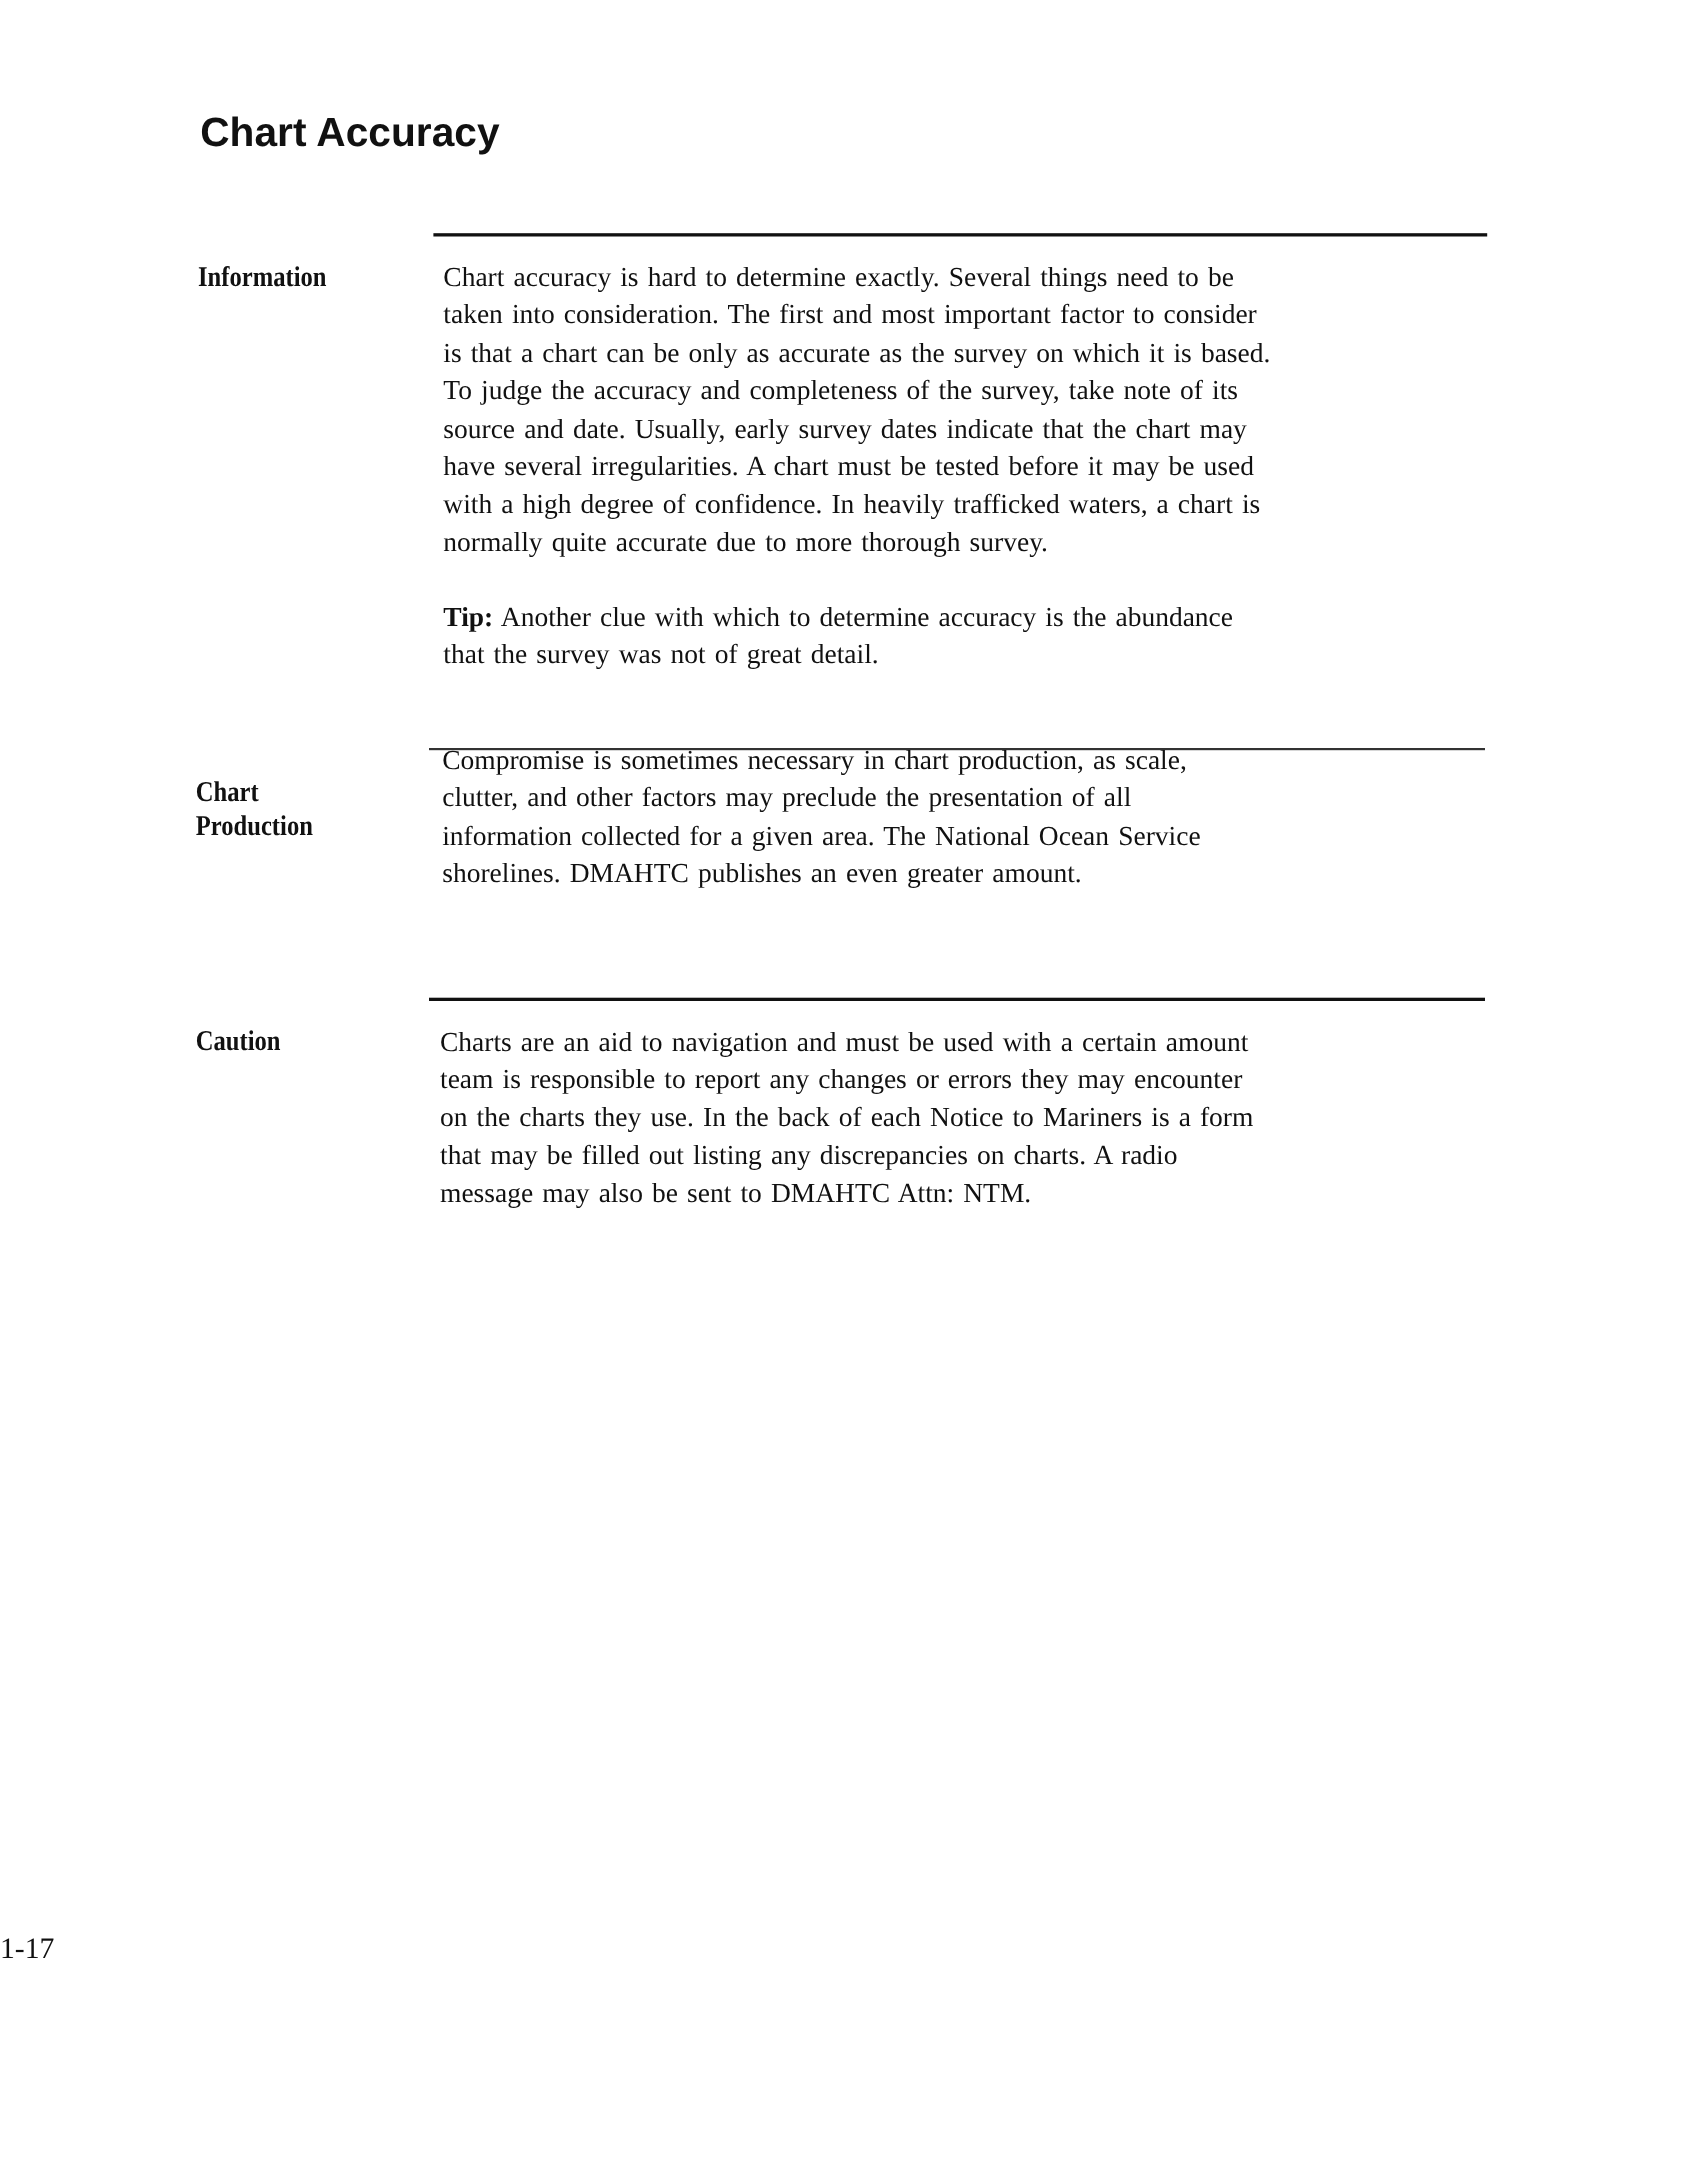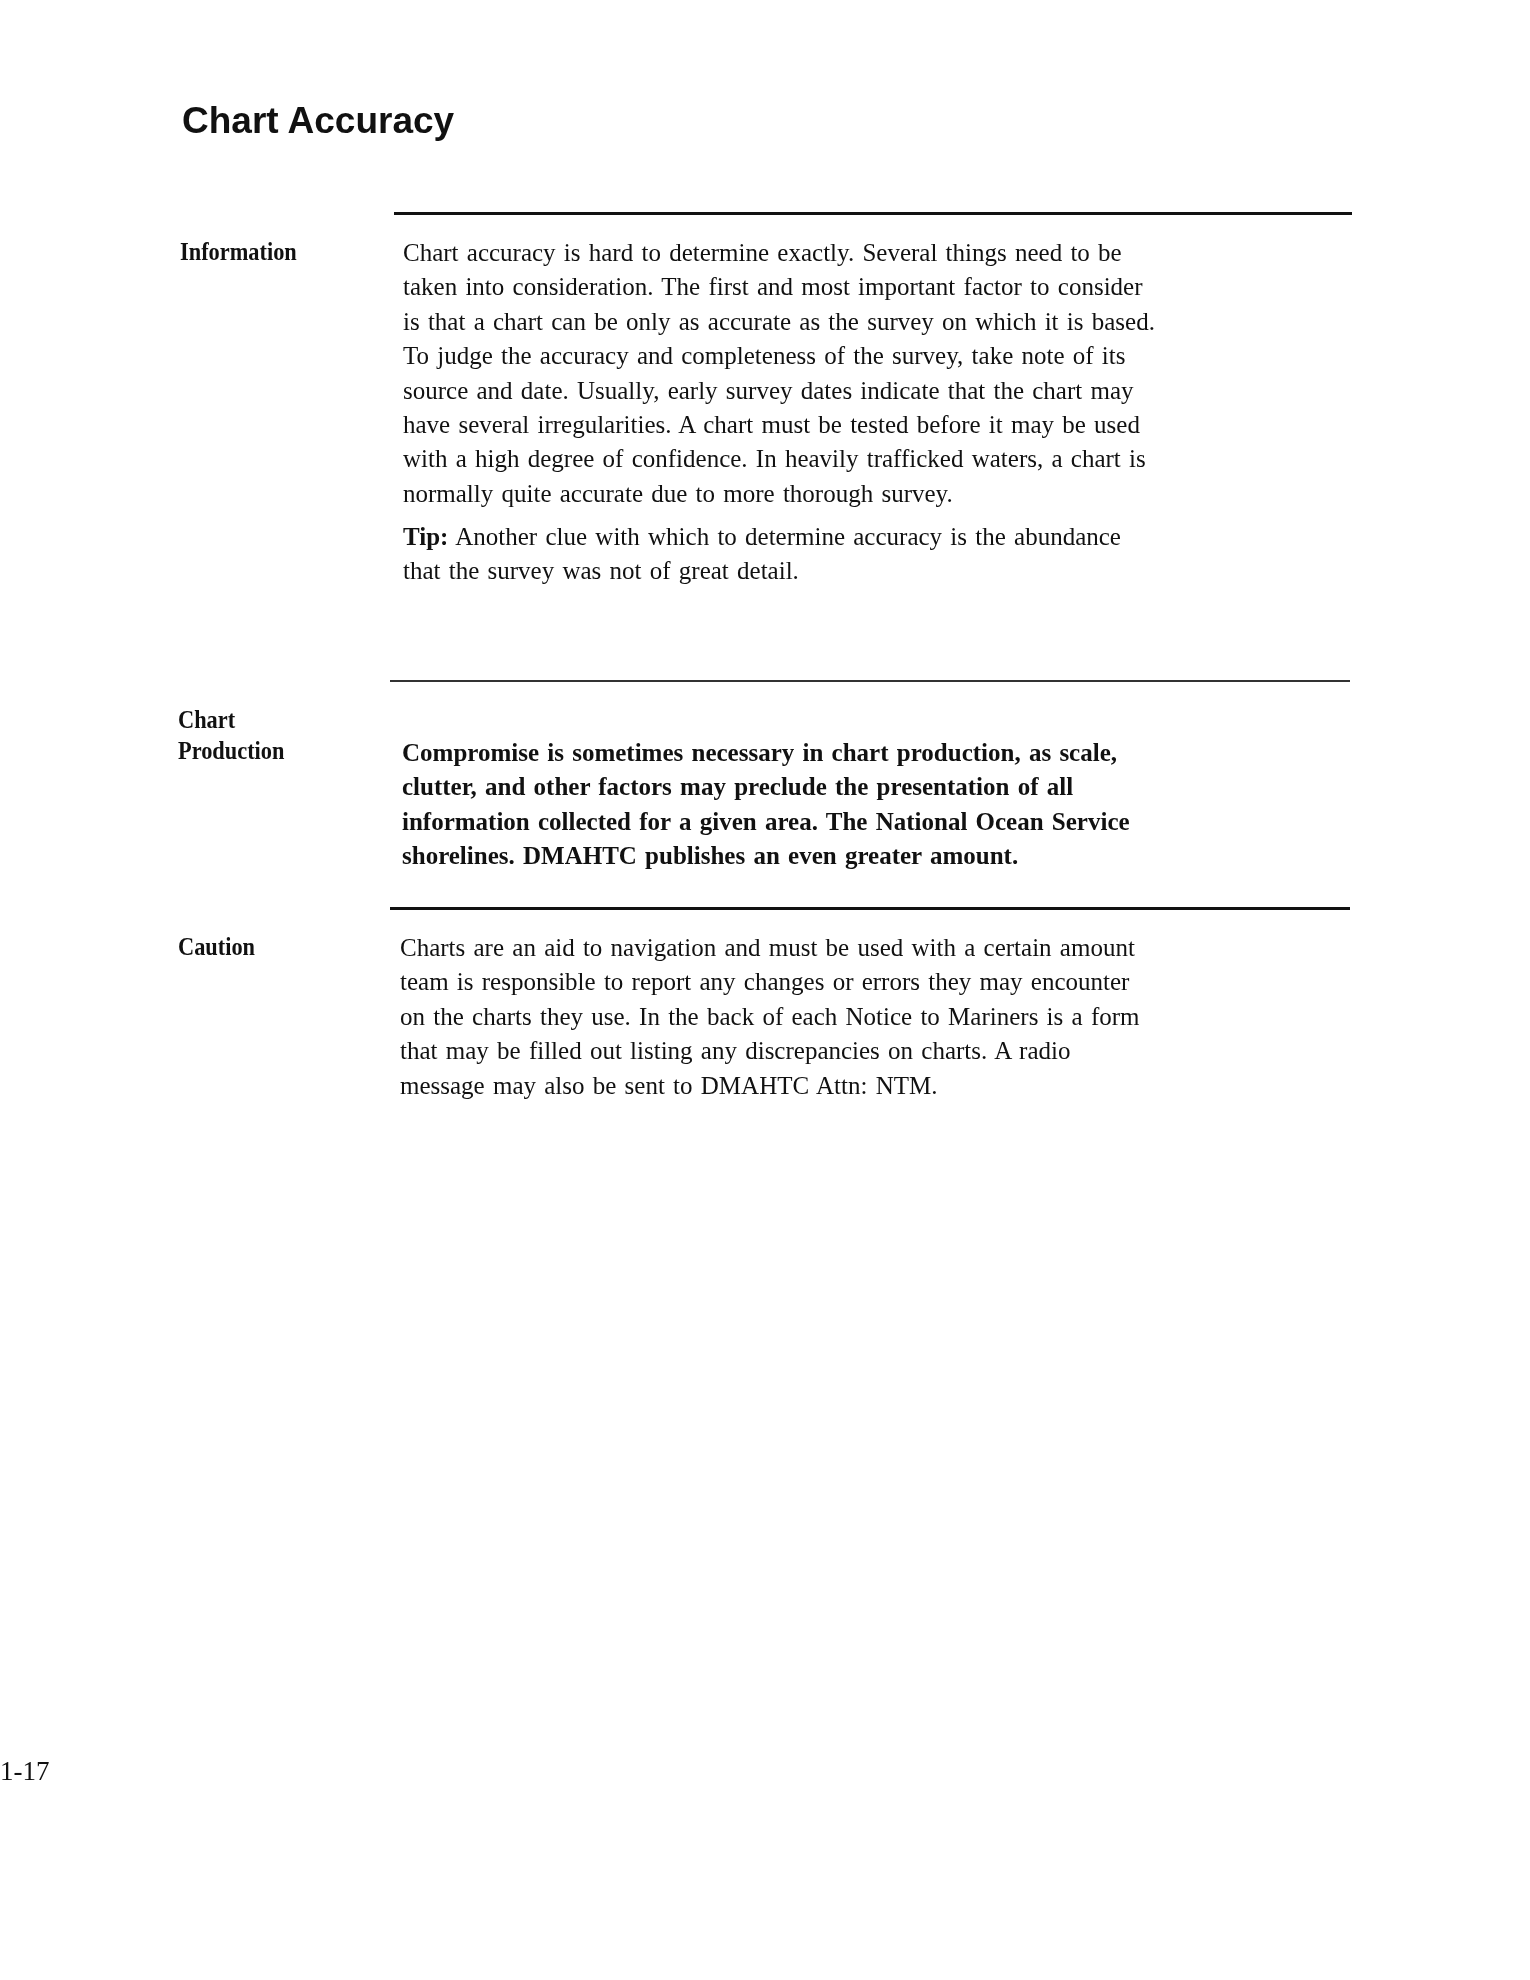--- a/index.html
+++ b/index.html
@@ -79,33 +79,33 @@
   <span class="line">Chart accuracy is hard to determine exactly. Several things need to be</span>
   <span class="line">taken into consideration.  The first and most important factor to consider</span>
   <span class="line">is that a chart can be only as accurate as the survey on which it is based.</span>
   <span class="line">To judge the accuracy and completeness of the survey, take note of its</span>
   <span class="line">source and date. Usually, early survey dates indicate that the chart may</span>
   <span class="line">have several irregularities.  A chart must be tested before it may be used</span>
   <span class="line">with a high degree of confidence.  In heavily trafficked waters, a chart is</span>
   <span class="line">normally quite accurate due to more thorough survey.</span>
 </div>
 
-<div class="body-text" style="left:403px; top:520px;">
+<div class="body-text" style="left:403px; top:545px;">
   <span class="line"><span class="tip-label">Tip:</span><span> Another clue with which to determine accuracy is the abundance</span></span>
   <span class="line">that the survey was not of great detail.</span>
 </div>
 
 <div class="rule thin" style="left:390px; top:680px; width:960px;"></div>
 
 <div class="side-label" style="left:178px; top:704px;">
   <span style="display:block;">Chart</span>
   <span style="display:block;">Production</span>
 </div>
 
-<div class="body-text" style="left:402px; top:736px;font-weight:bold;">
+<div class="body-text" style="left:402px; top:675px;">
   <span class="line">Compromise is sometimes necessary in chart production, as scale,</span>
   <span class="line">clutter, and other factors may preclude the presentation of all</span>
   <span class="line">information collected for a given area. The National Ocean Service</span>
   <span class="line">shorelines. DMAHTC publishes an even greater amount.</span>
 </div>
 
 <div class="rule thick" style="left:390px; top:907px; width:960px;"></div>
 
 <div class="side-label" style="left:178px; top:931px;">Caution</div>
 

